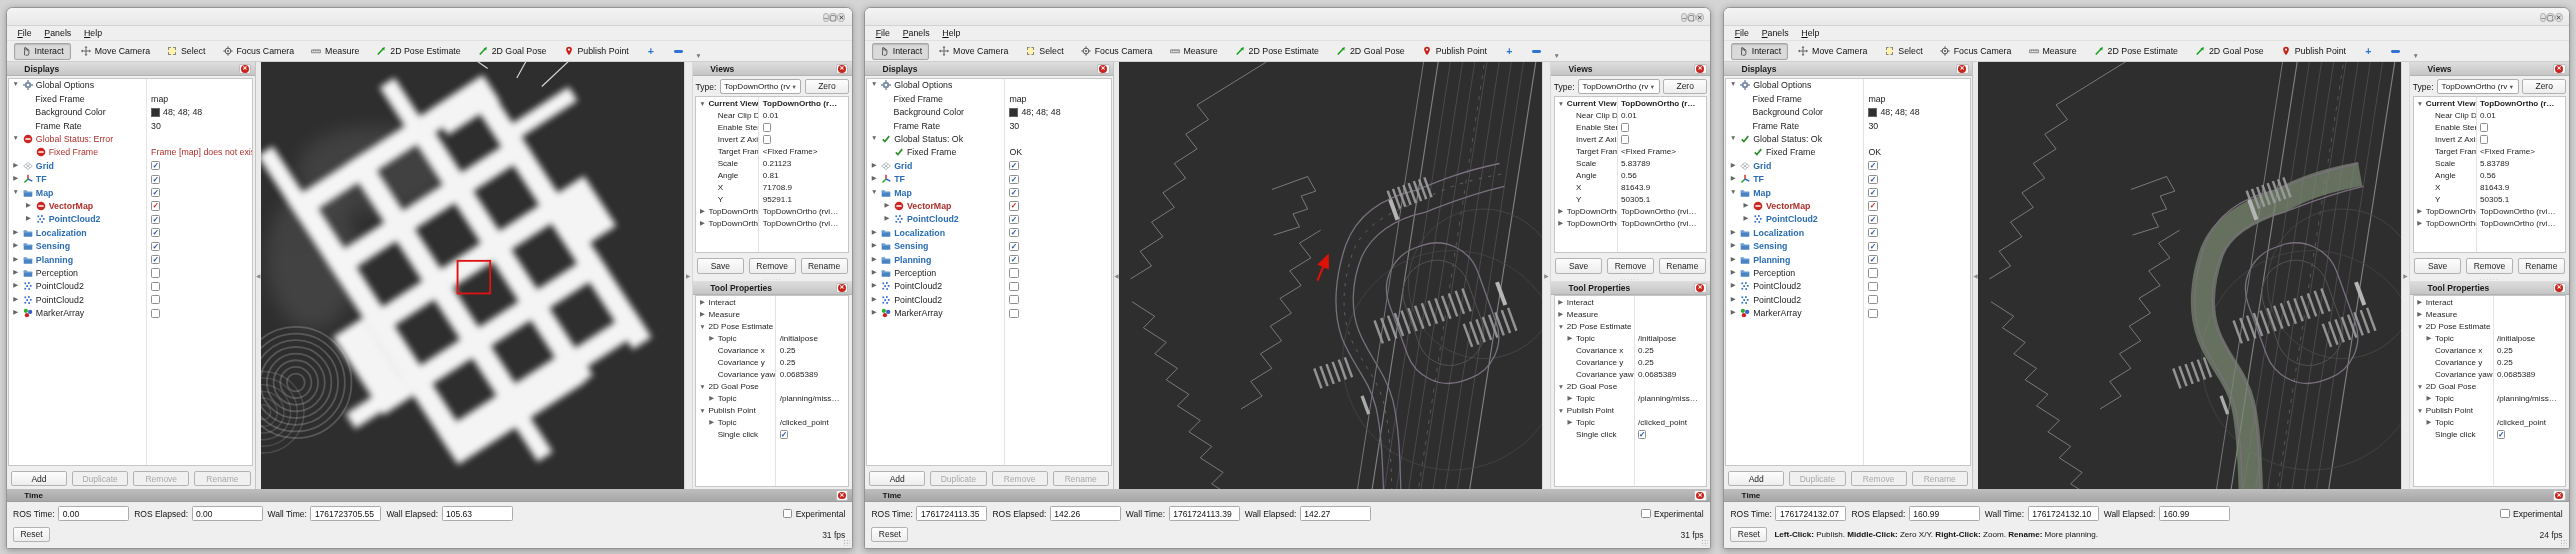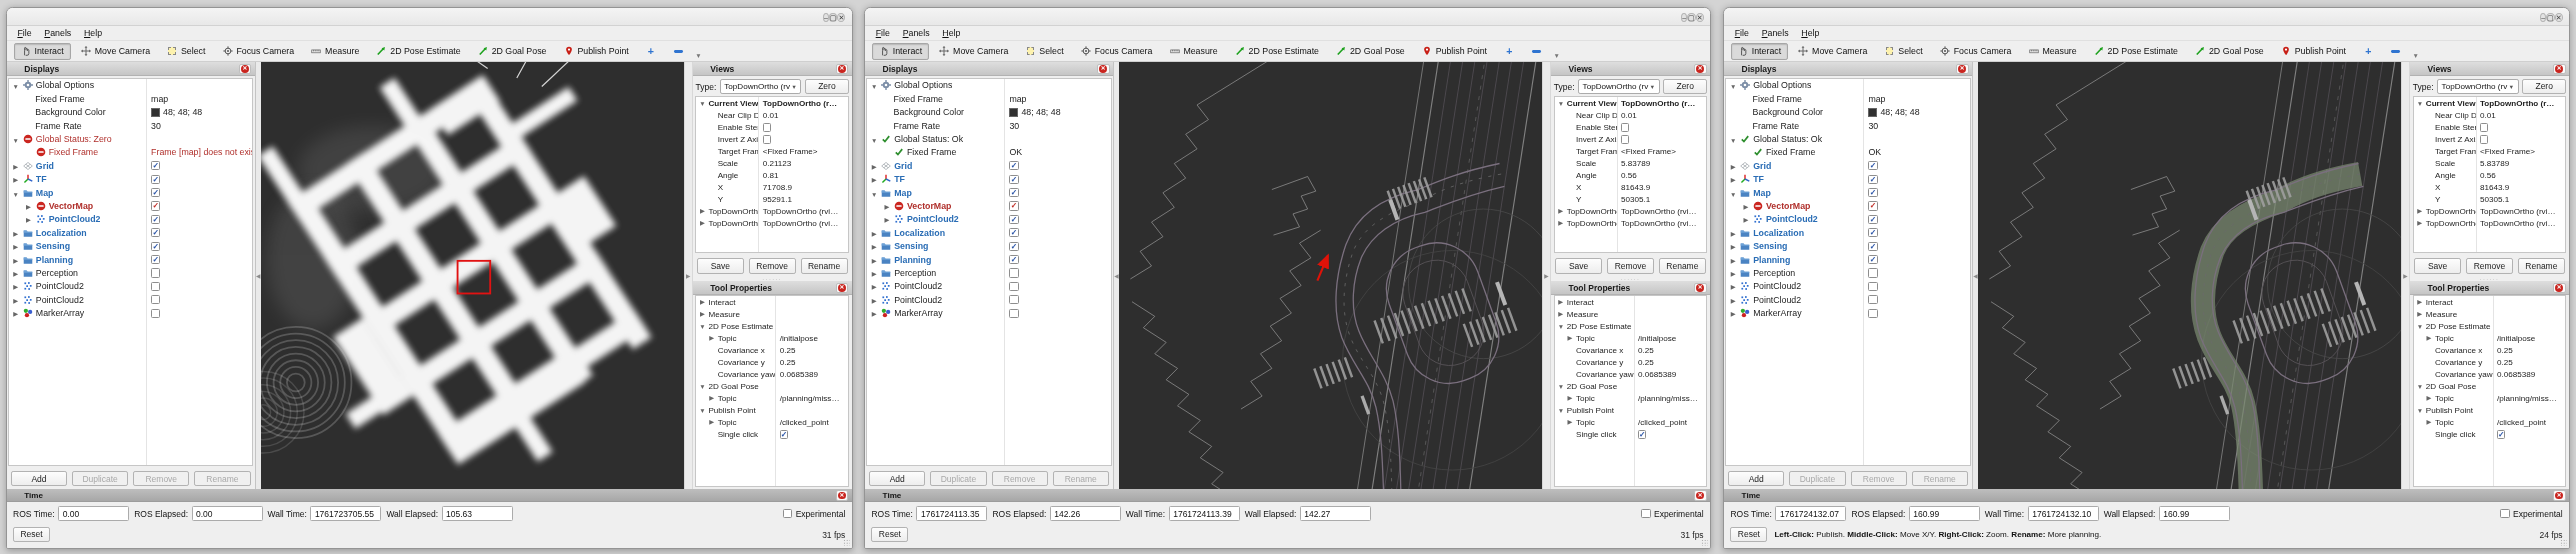--- a/index.html
+++ b/index.html
@@ -35,21 +35,21 @@
     display:flex; align-items:center; gap:3.5px; padding:0 3.5px; font-size:8.5px; font-weight:bold; color:#1b1b1b;}
   .pclose{ margin-left:auto; width:12.7px; height:10.6px; background:#fafafa; border:0.7px solid #bdbdbd;
     border-radius:2.1px; display:flex; align-items:center; justify-content:center;}
   .pclose i{ width:7.8px;height:7.8px;border-radius:50%;background:#c9251f;color:#fff;font-style:normal;
     font-size:5.7px;line-height:7.8px;text-align:center;font-weight:bold;}
 
   .displays{ width:249px; flex:none; border-right:0.7px solid #c4c4c4;}
   .tree{ flex:1; background:#fff; border:0.7px solid #c6c6c6; margin:1.4px; overflow:hidden; position:relative; font-size:8.8px;}
   .tree::after{ content:''; position:absolute; top:0; bottom:0; left:137px; width:0.7px; background:#e4e4e4;}
   .trow{ display:flex; height:13.4px; align-items:center;}
-  .tleft{ display:flex; align-items:flex-end; gap:2.8px; width:137px; flex:none; overflow:hidden;}
+  .tleft{ display:flex; align-items:flex-start; gap:2.8px; width:137px; flex:none; overflow:hidden;}
   .arr{ width:7.8px; flex:none; color:#666; font-size:6.4px; text-align:center;}
   .tico{ width:10.6px; height:10px; flex:none; display:inline-flex; align-items:center; justify-content:center;}
   .tlabel{ white-space:nowrap; overflow:hidden;}
   .c-display{ color:#2a6db5; font-weight:bold;}
   .c-error{ color:#b0302c; font-weight:bold;}
   .c-errtext{ color:#b0302c;}
   .c-plain{ color:#222;}
   .tval{ flex:1; display:flex; align-items:center; gap:3.5px; padding-left:5px; color:#222; overflow:hidden; white-space:nowrap;}
 
   .cb{ width:9.2px; height:9.2px; border:0.7px solid #8e8e8e; background:#fff; border-radius:1.4px;
@@ -275,21 +275,21 @@
           </div>
           <div class="trow">
             <span class="tleft" style="padding-left: 2.8px;">
               <span class="arr">▼</span>
               <span class="tico">
                 <svg width="10" height="10" viewBox="0 0 14 14">
                   <circle cx="7" cy="7" r="6" fill="#cb2620"></circle>
                   <rect x="3.2" y="5.8" width="7.6" height="2.4" rx="1" fill="#fff"></rect>
                 </svg>
               </span>
-              <span class="tlabel c-errtext">Global Status: Zero</span>
+              <span class="tlabel c-errtext">Global Status: Error</span>
             </span>
             <span class="tval"></span>
           </div>
           <div class="trow">
             <span class="tleft" style="padding-left: 15.6px;">
               <span class="arr"></span>
               <span class="tico">
                 <svg width="10" height="10" viewBox="0 0 14 14">
                   <circle cx="7" cy="7" r="6" fill="#cb2620"></circle>
                   <rect x="3.2" y="5.8" width="7.6" height="2.4" rx="1" fill="#fff"></rect>
@@ -2361,19 +2361,19 @@
             <input readonly="" value="160.99" style="">
           </span>
         </span>
       <span class="exp">
         <span class="cb off">✓</span>
         <span>Experimental</span>
       </span>
     </div>
     <div class="resetrow">
       <span class="btn reset">Reset</span>
-      <span class="statusline"><b>Left-Click:</b><span> Publish.  </span><b>Middle-Click:</b><span> Move X/Y.  </span><b>Right-Click:</b><span> Zoom.  </span><b>Rename:</b><span> More planning.</span></span>
+      <span class="statusline"><b>Left-Click:</b><span> Publish.  </span><b>Middle-Click:</b><span> Zero X/Y.  </span><b>Right-Click:</b><span> Zoom.  </span><b>Rename:</b><span> More planning.</span></span>
       <span class="fps">24 fps</span>
     </div>
   </div>
   <div class="grip"></div>
 </section>
 
 
 </body></html>

